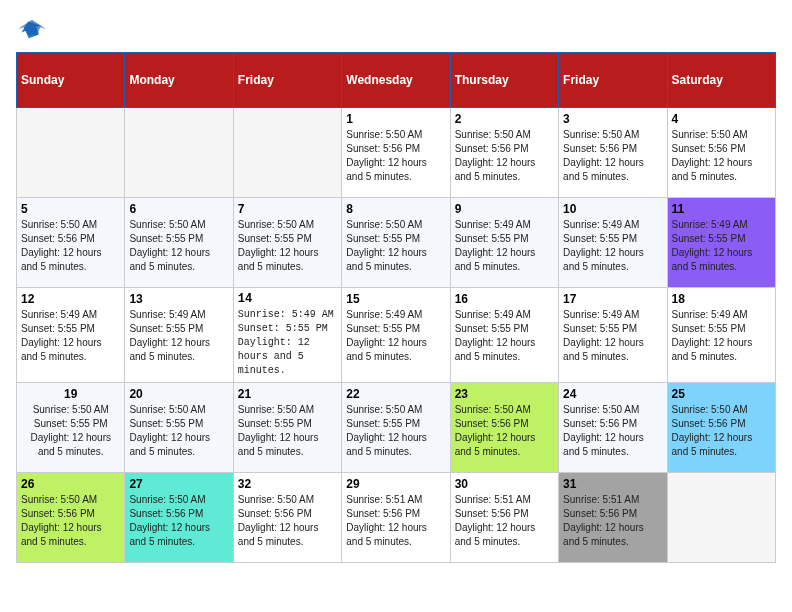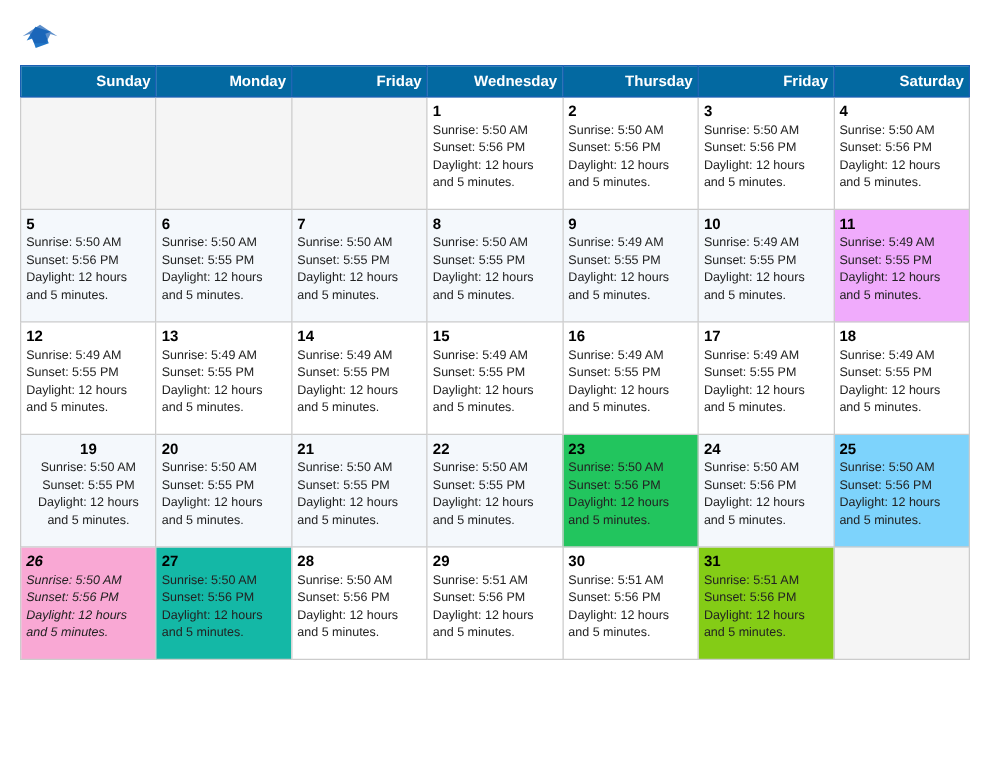--- a/index.html
+++ b/index.html
@@ -46,24 +46,24 @@
     .location {
       font-size: 15px;
       color: #444;
     }
     .calendar {
       width: 100%;
       border-collapse: collapse;
       font-size: 11px;
     }
     .calendar th {
-      background-color: #0369a1;
+      background-color: #b91c1c;
       color: #fff;
-      padding: 5px 4px;
-      text-align: right;
+      padding: 20px 4px;
+      text-align: left;
       font-size: 12px;
       font-weight: bold;
       border: 1px solid #1a5fb4;
     }
     .calendar td {
       border: 1px solid #ccc;
       vertical-align: top;
       padding: 4px;
       width: calc(100% / 7);
       height: 90px;
@@ -165,35 +165,35 @@
           <div class="day-info">Sunrise: 5:50 AM<br>Sunset: 5:55 PM<br>Daylight: 12 hours and 5 minutes.</div>
         </td>
         <td style="background: rgb(244, 248, 252);">
           <div class="day-number">9</div>
           <div class="day-info">Sunrise: 5:49 AM<br>Sunset: 5:55 PM<br>Daylight: 12 hours and 5 minutes.</div>
         </td>
         <td style="background: rgb(244, 248, 252);">
           <div class="day-number">10</div>
           <div class="day-info">Sunrise: 5:49 AM<br>Sunset: 5:55 PM<br>Daylight: 12 hours and 5 minutes.</div>
         </td>
-        <td style="background: #f0abfc;">
+        <td style="background: #8b5cf6;">
           <div class="day-number">11</div>
           <div class="day-info">Sunrise: 5:49 AM<br>Sunset: 5:55 PM<br>Daylight: 12 hours and 5 minutes.</div>
         </td>
       </tr>
       <tr class="week-row">
         <td style="background: rgb(255, 255, 255);">
           <div class="day-number">12</div>
           <div class="day-info">Sunrise: 5:49 AM<br>Sunset: 5:55 PM<br>Daylight: 12 hours and 5 minutes.</div>
         </td>
         <td style="background: rgb(255, 255, 255);">
           <div class="day-number">13</div>
           <div class="day-info">Sunrise: 5:49 AM<br>Sunset: 5:55 PM<br>Daylight: 12 hours and 5 minutes.</div>
         </td>
-        <td style="background: rgb(255, 255, 255);">
+        <td style="background: rgb(255, 255, 255); font-family: Liberation Mono, monospace;">
           <div class="day-number">14</div>
           <div class="day-info">Sunrise: 5:49 AM<br>Sunset: 5:55 PM<br>Daylight: 12 hours and 5 minutes.</div>
         </td>
         <td style="background: rgb(255, 255, 255);">
           <div class="day-number">15</div>
           <div class="day-info">Sunrise: 5:49 AM<br>Sunset: 5:55 PM<br>Daylight: 12 hours and 5 minutes.</div>
         </td>
         <td style="background: rgb(255, 255, 255);">
           <div class="day-number">16</div>
           <div class="day-info">Sunrise: 5:49 AM<br>Sunset: 5:55 PM<br>Daylight: 12 hours and 5 minutes.</div>
@@ -217,54 +217,54 @@
           <div class="day-info">Sunrise: 5:50 AM<br>Sunset: 5:55 PM<br>Daylight: 12 hours and 5 minutes.</div>
         </td>
         <td style="background: rgb(244, 248, 252);">
           <div class="day-number">21</div>
           <div class="day-info">Sunrise: 5:50 AM<br>Sunset: 5:55 PM<br>Daylight: 12 hours and 5 minutes.</div>
         </td>
         <td style="background: rgb(244, 248, 252); margin-left: 32px;">
           <div class="day-number">22</div>
           <div class="day-info">Sunrise: 5:50 AM<br>Sunset: 5:55 PM<br>Daylight: 12 hours and 5 minutes.</div>
         </td>
-        <td style="background: #22c55e;">
+        <td style="background: #bef264;">
           <div class="day-number">23</div>
           <div class="day-info">Sunrise: 5:50 AM<br>Sunset: 5:56 PM<br>Daylight: 12 hours and 5 minutes.</div>
         </td>
         <td style="background: rgb(244, 248, 252); margin-left: 15px;">
           <div class="day-number">24</div>
           <div class="day-info">Sunrise: 5:50 AM<br>Sunset: 5:56 PM<br>Daylight: 12 hours and 5 minutes.</div>
         </td>
         <td style="background: #7dd3fc;">
           <div class="day-number">25</div>
           <div class="day-info">Sunrise: 5:50 AM<br>Sunset: 5:56 PM<br>Daylight: 12 hours and 5 minutes.</div>
         </td>
       </tr>
       <tr class="week-row">
-        <td style="background: #f9a8d4; font-style: italic;">
+        <td style="background: #bef264;">
           <div class="day-number">26</div>
           <div class="day-info">Sunrise: 5:50 AM<br>Sunset: 5:56 PM<br>Daylight: 12 hours and 5 minutes.</div>
         </td>
-        <td style="background: #14b8a6;">
+        <td style="background: #5eead4;">
           <div class="day-number">27</div>
           <div class="day-info">Sunrise: 5:50 AM<br>Sunset: 5:56 PM<br>Daylight: 12 hours and 5 minutes.</div>
         </td>
         <td style="background: rgb(255, 255, 255);">
-          <div class="day-number">28</div>
+          <div class="day-number">32</div>
           <div class="day-info">Sunrise: 5:50 AM<br>Sunset: 5:56 PM<br>Daylight: 12 hours and 5 minutes.</div>
         </td>
         <td style="background: rgb(255, 255, 255);">
           <div class="day-number">29</div>
           <div class="day-info">Sunrise: 5:51 AM<br>Sunset: 5:56 PM<br>Daylight: 12 hours and 5 minutes.</div>
         </td>
         <td style="background: rgb(255, 255, 255);">
           <div class="day-number">30</div>
           <div class="day-info">Sunrise: 5:51 AM<br>Sunset: 5:56 PM<br>Daylight: 12 hours and 5 minutes.</div>
         </td>
-        <td style="background: #84cc16;">
+        <td style="background: #a3a3a3;">
           <div class="day-number">31</div>
           <div class="day-info">Sunrise: 5:51 AM<br>Sunset: 5:56 PM<br>Daylight: 12 hours and 5 minutes.</div>
         </td>
         <td class="empty"></td>
       </tr>
     </tbody>
 </table>
 
 </body></html>

